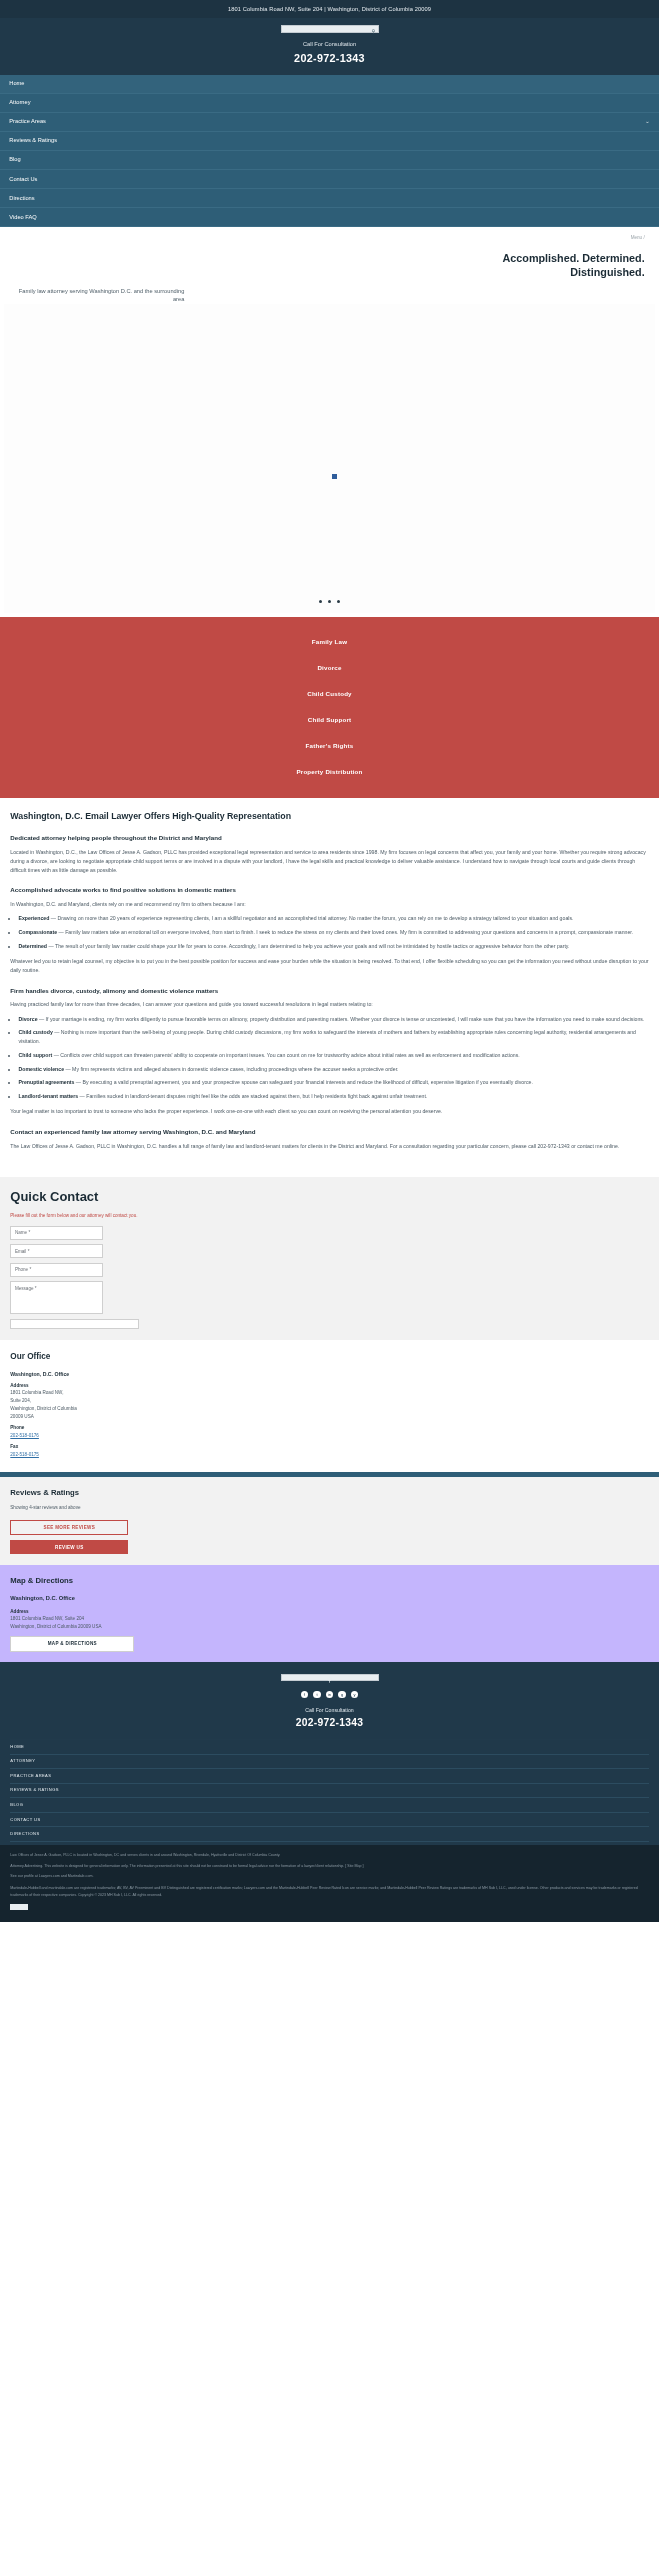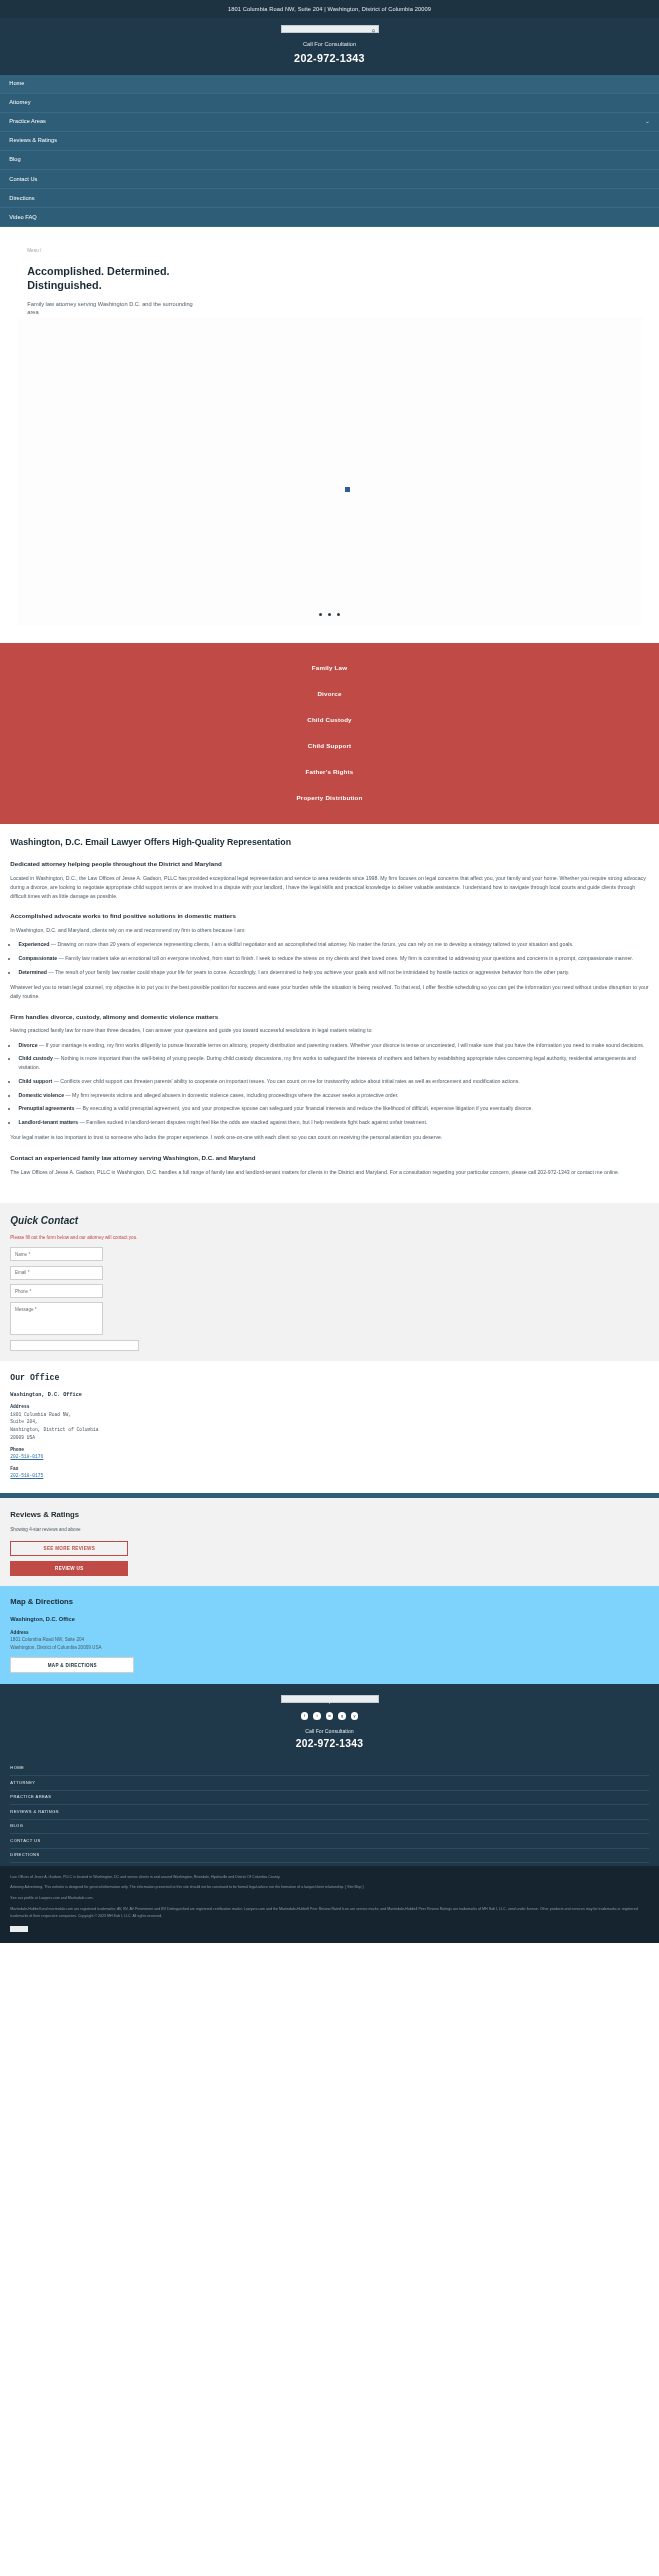--- a/index.html
+++ b/index.html
@@ -67,22 +67,23 @@
     padding:4.6px 9.3px;
     border-bottom:0.5px solid #3a6b84;
     position:relative;
     cursor:pointer;
   }
   .nav li.active { background:#37688180; }
   .nav li .chev { position:absolute; right:9.3px; top:4.1px; font-size:5.2px; }
   
   .hero {
     background:#ffffff;
-    padding:17px;
+    padding:4px;
     position:relative;
+    text-align:right;
   }
   .hero-breadcrumb {
     font-size:4.6px;
     color:#9aa3a9;
     padding:3.1px 10.3px 0;
   }
   .hero-inner { padding:11.3px 10.3px 0; }
   .hero h1 {
     font-size:10.8px;
     line-height:1.25;
@@ -163,24 +164,23 @@
     line-height:1.75;
   }
   .content strong { color:#22323c; }
   
   .quick {
     background:#f2f2f2;
     padding:10.3px;
     margin:5.2px 0 0;
   }
   .quick h3 {
-    font-size:10px;
+    font-size:13px;
     margin:0 0 5.2px;
     color:#1b2b35;
-    font-style:italic;
   }
   .quick .note {
     font-size:4.6px;
     color:#c04a45;
     margin-bottom:6.2px;
     line-height:1.6;
   }
   .field {
     background:#ffffff;
     border:0.5px solid #cfcfcf;
@@ -192,21 +192,21 @@
   }
   .field.msg { height:33px; }
   .captcha {
     background:#ffffff;
     border:0.5px solid #cfcfcf;
     height:10.3px;
     width:129px;
     margin-top:5.2px;
   }
   
-  .office { padding:11.3px 10.3px 13.4px; background:#ffffff;font-family:Liberation Mono, monospace; }
+  .office { padding:11.3px 10.3px 13.4px; background:#ffffff; }
   .office h3 { font-size:8.2px; margin:0 0 6.2px; color:#1b2b35; }
   .office .name { font-size:5.2px; font-weight:bold; margin-bottom:4.1px; color:#22323c;}
   .office .lbl { font-size:4.6px; font-weight:bold; color:#22323c; margin-top:4.1px;}
   .office .val { font-size:4.6px; color:#4c5a64; line-height:1.7; }
   .office a { color:#2f6ea5; text-decoration:underline; font-size:4.6px; }
   
   .reviews-sep { height:5.2px; background:#2e5e77; }
   .reviews { padding:10.3px; background:#f2f2f2; }
   .reviews h3 { font-size:7.7px; margin:0 0 5.2px; color:#1b2b35;}
   .reviews p { font-size:4.6px; color:#4c5a64; margin:0 0 8.2px;}
@@ -231,21 +231,21 @@
     border:none;
     text-align:center;
     font-size:4.6px;
     font-weight:bold;
     letter-spacing:0.3px;
     padding:4.6px 0;
     width:118px;
     cursor:pointer;
   }
   
-  .map-sec { padding:10.3px; background:#7dd3fc; }
+  .map-sec { padding:10.3px; background:#c4b5fd; }
   .map-sec h3 { font-size:7.7px; margin:0 0 7.2px; color:#1b2b35; }
   .map-sec h4 { font-size:5.7px; margin:0 0 5.2px; color:#1b2b35; }
   .map-sec .lbl { font-size:4.6px; font-weight:bold; color:#22323c; }
   .map-sec .val { font-size:4.6px; color:#4c5a64; line-height:1.7; margin-bottom:5.2px;}
   .btn-map {
     border:0.5px solid #cfcfcf;
     background:#ffffff;
     text-align:center;
     font-size:4.6px;
     font-weight:bold;

